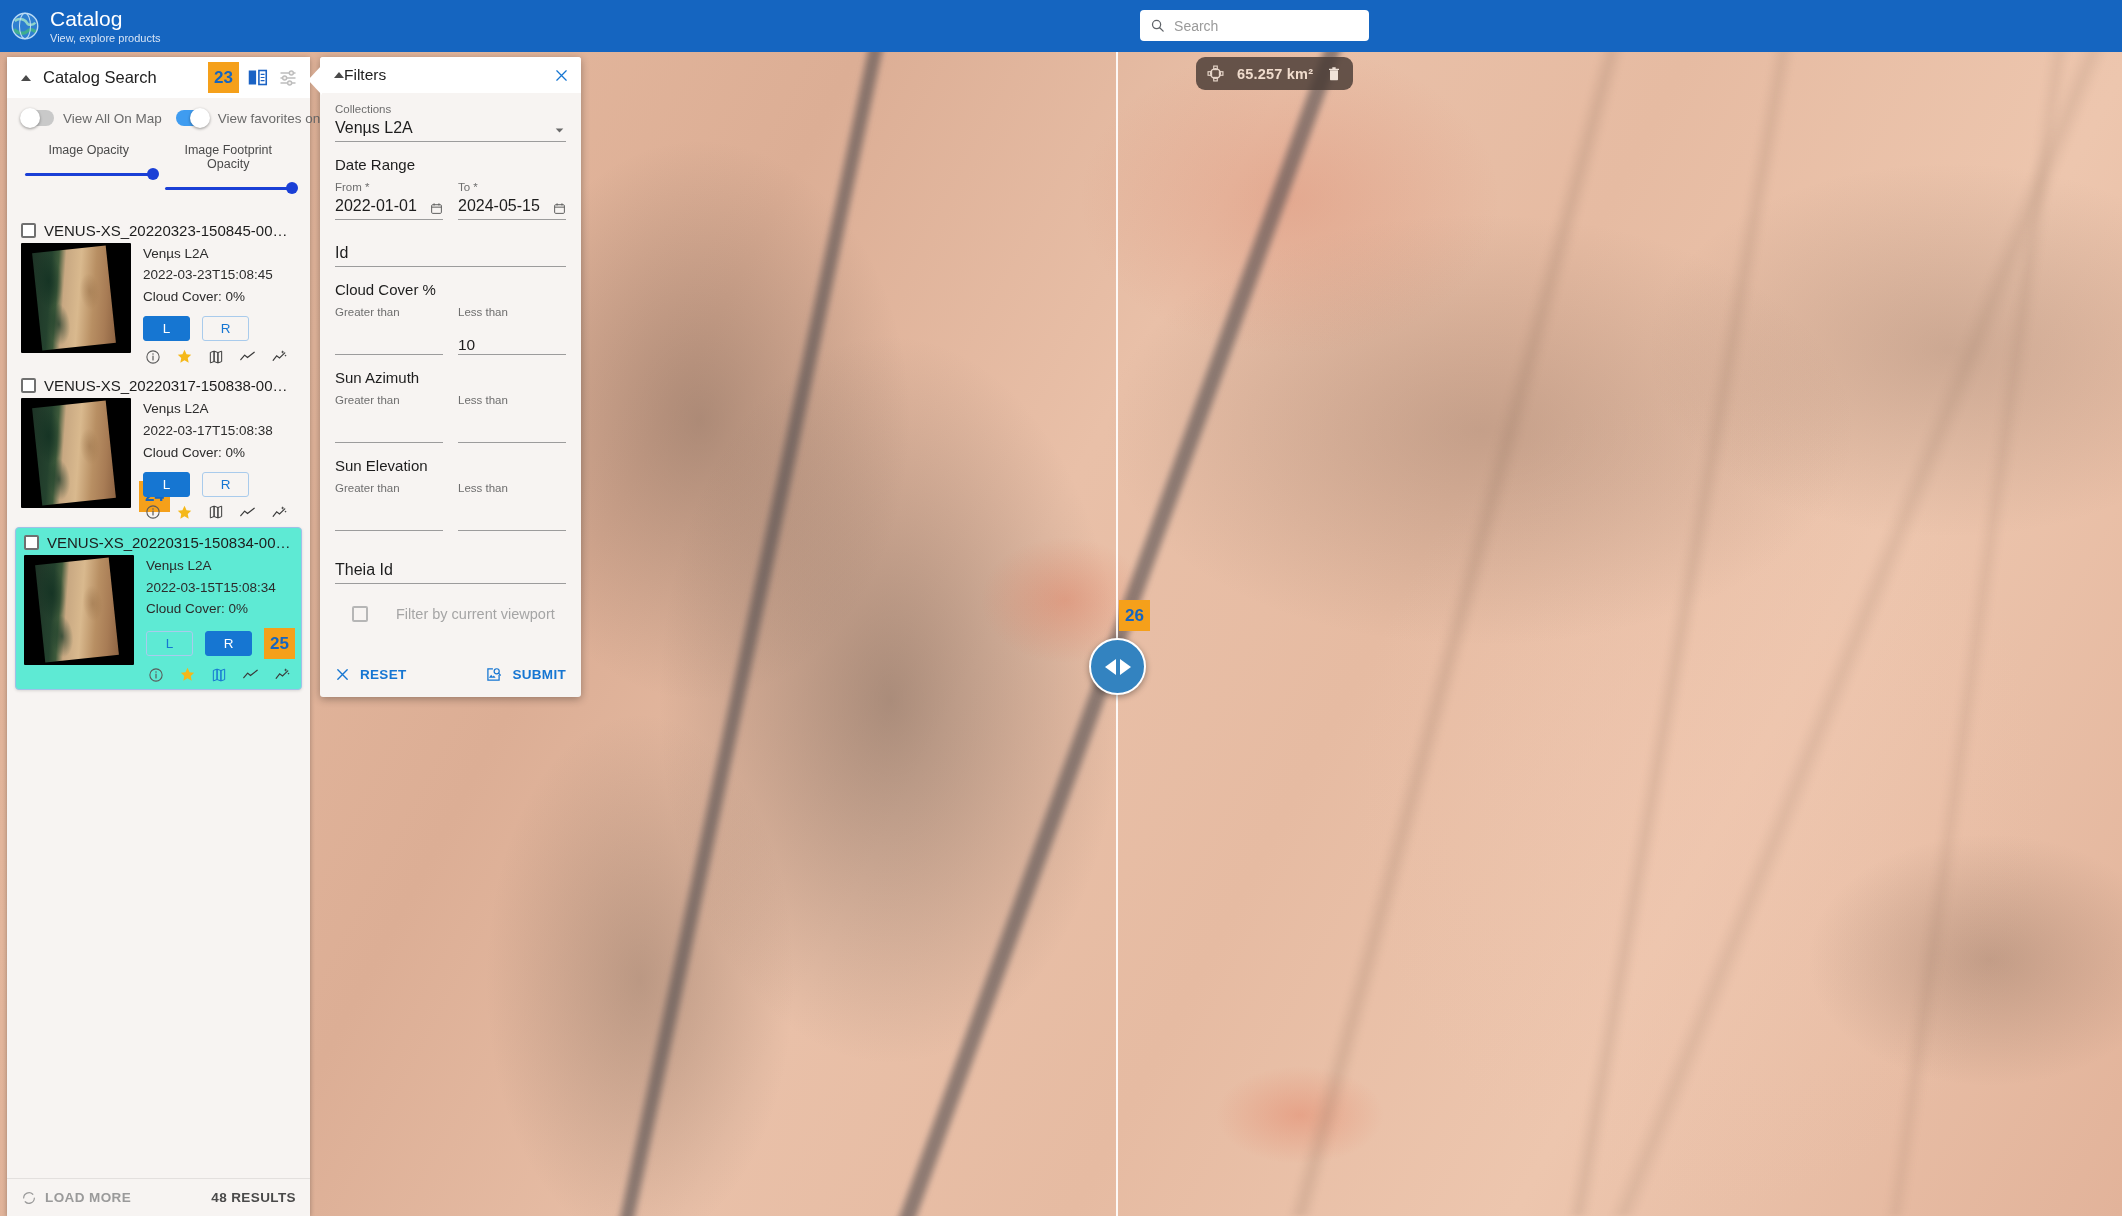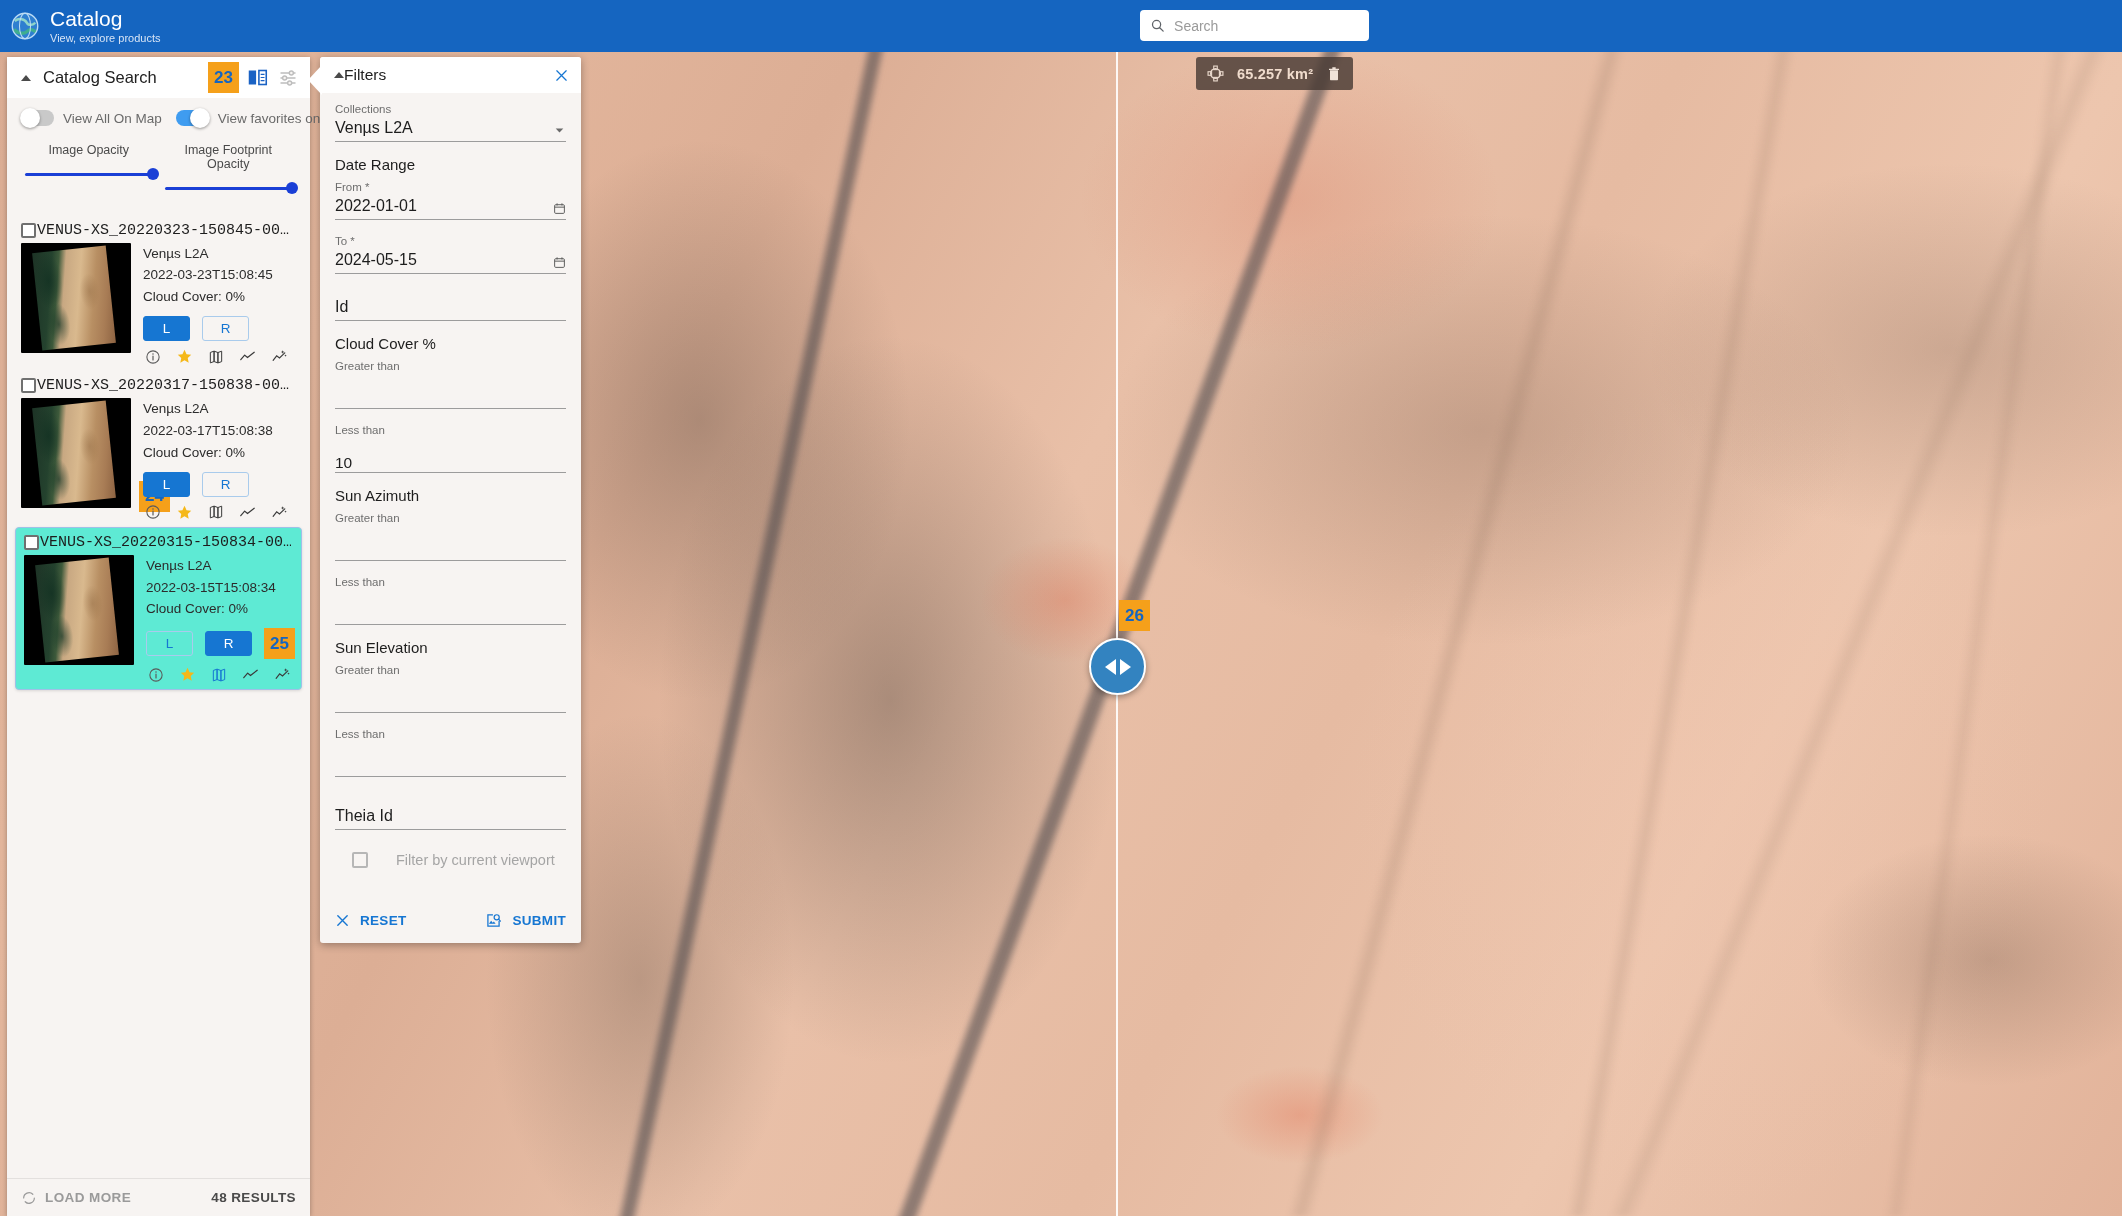--- a/index.html
+++ b/index.html
@@ -62,21 +62,21 @@
     box-shadow: 0 2px 6px rgba(0,0,0,0.35);
     cursor: ew-resize;
   }
   .tri-l { width: 0; height: 0; border-top: 8px solid transparent; border-bottom: 8px solid transparent; border-right: 11px solid #fff; }
   .tri-r { width: 0; height: 0; border-top: 8px solid transparent; border-bottom: 8px solid transparent; border-left: 11px solid #fff; }
 
   
   #area-badge {
     position: absolute; left: 1196px; top: 57px;
     height: 33px; padding: 0 11px;
-    background: rgba(72,58,52,0.82); border-radius: 3px;
+    background: rgba(72,58,52,0.82); border-radius: 9px;
     display: flex; align-items: center; gap: 13px;
     color: #e8d7cb; font-size: 14.5px;
   }
   #area-badge .area-val { color: #f0dccd; font-weight: 600; letter-spacing: .2px; }
 
   
   #topbar {
     position: absolute; left: 0; top: 0; width: 2122px; height: 52px;
     background: #1565c0; display: flex; align-items: center;
     z-index: 40;
@@ -136,21 +136,21 @@
   .slider { position: relative; height: 3px; background: #1a3fd6; border-radius: 2px; }
   .slider .thumb { position: absolute; top: -4.5px; right: -6px; width: 12px; height: 12px; border-radius: 50%; background: #1a3fd6; }
 
   #results-list { margin-top: 26px; overflow: hidden; flex: 1; }
   .result-card { padding: 6px 10px 6px 14px; position: relative; }
   .result-card.selected {
     margin: 0 8px; padding-left: 8px;
     border: 1px solid #9fc0e8; border-radius: 4px; background: #5eead4;
     box-shadow: 0 1px 3px rgba(0,0,0,0.12);
   }
-  .card-title-row { display: flex; align-items: center; gap: 1px; margin-bottom: 4px; font-family: Liberation Mono, monospace; }
+  .card-title-row { display: flex; align-items: center; gap: 8px; margin-bottom: 4px; }
   .chk { width: 15px; height: 15px; border: 2px solid #707070; border-radius: 2px; flex: none; cursor: pointer; background:#fff; }
   .card-title { font-size: 15px; color: #1d1d1d; white-space: nowrap; overflow: hidden; }
   .card-body { display: flex; gap: 12px; }
   .thumb-box { width: 110px; height: 110px; flex: none; background: #000; border-radius: 1px; overflow: hidden; position: relative; }
   .thumb-poly {
     position: absolute; left: 16px; top: 6px; width: 74px; height: 98px;
     transform: rotate(-6deg);
     background:
       linear-gradient(100deg, #1d3326 0%, #24422e 22%, #3e5a3b 30%, #c8a882 38%, #d9b98e 55%, #b88f63 72%, #a87c55 86%, #8d6342 100%);
   }
@@ -197,21 +197,21 @@
   }
   #filters-title { font-size: 15.5px; color: #222; flex: 1; }
   #filters-body { padding: 10px 15px 14px 15px; }
   .field-label { font-size: 11.5px; color: #6e6e6e; margin-bottom: 4px; }
   .section-title { font-size: 15px; color: #1d1d1d; margin: 14px 0 8px 0; }
   .underline-field {
     border-bottom: 1px solid #9c9c9c; padding-bottom: 4px;
     display: flex; align-items: flex-end; justify-content: space-between;
   }
   .underline-field .val { font-size: 16px; color: #1d1d1d; }
-  .two-col { display: flex; gap: 15px; flex-direction: column; }
+  .two-col { display: flex; gap: 15px; }
   .two-col > div { flex: 1; }
   .sub-label { font-size: 11.5px; color: #6e6e6e; margin-bottom: 16px; }
   .mini-field { border-bottom: 1px solid #9c9c9c; min-height: 21px; display: flex; align-items: flex-end; }
   .mini-field .val { font-size: 15.5px; color: #1d1d1d; }
   .checkbox-row { display: flex; align-items: center; gap: 11px; margin-top: 22px; }
   .sq-chk { width: 16px; height: 16px; border: 2px solid #b6b6b6; border-radius: 2px; flex: none; cursor: pointer; }
   .checkbox-row span { font-size: 14.5px; color: #a5a5a5; margin-left: 17px; }
   #filters-actions { display: flex; justify-content: space-between; align-items: center; margin-top: 44px; }
   .action-btn { display: flex; align-items: center; gap: 10px; color: #1676d2; font-size: 13.5px; font-weight: 600; letter-spacing: .3px; cursor: pointer; }
 

